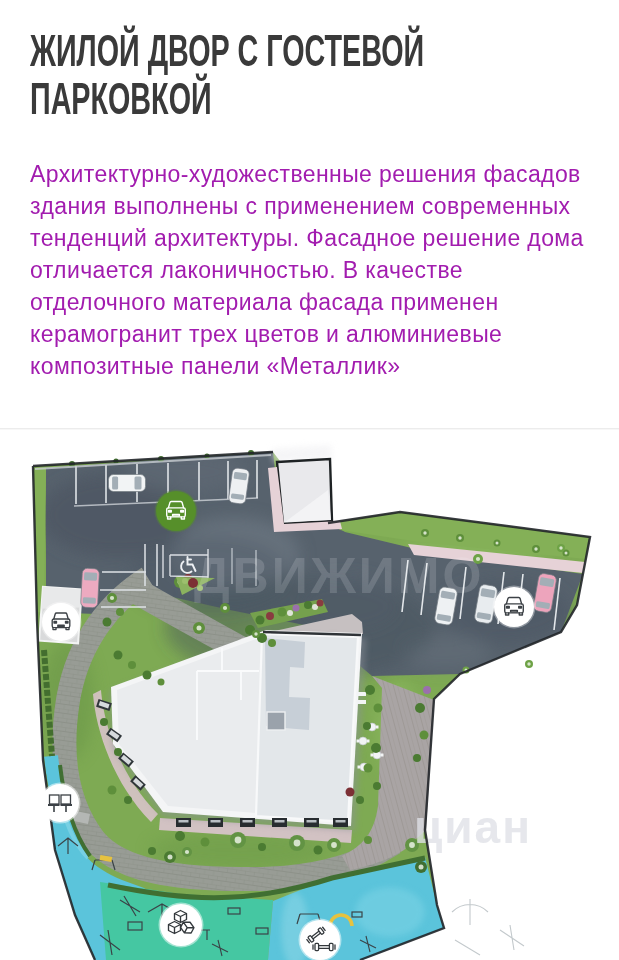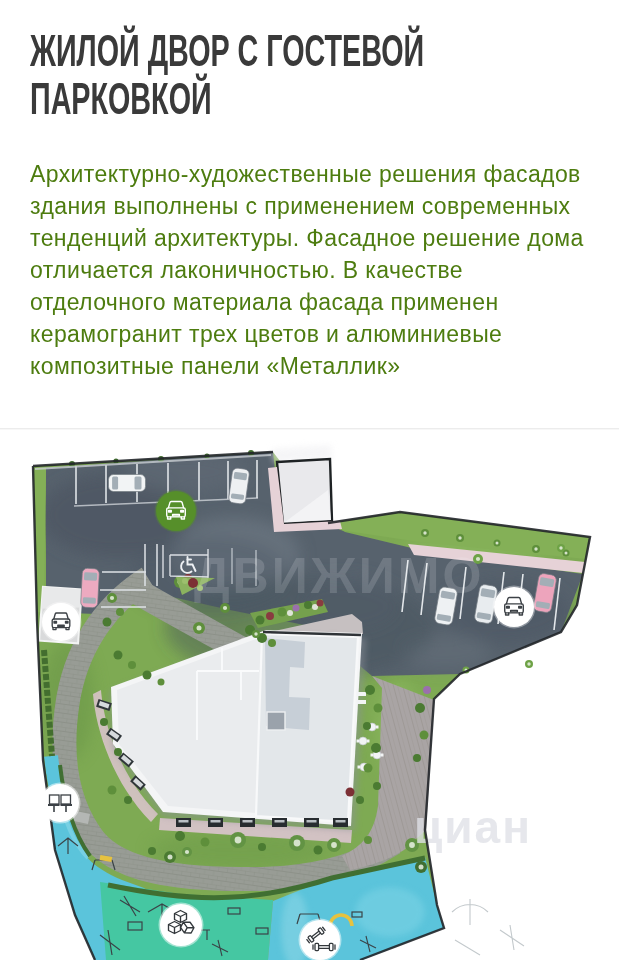--- a/index.html
+++ b/index.html
@@ -1,18 +1,18 @@
 <!DOCTYPE html>
 <html lang="ru"><head>
 <meta charset="utf-8">
 <style>
 html,body{margin:0;padding:0;background:#fff;width:619px;height:960px;overflow:hidden;}
 body{font-family:"Liberation Sans",sans-serif;position:relative;}
 .h1{position:absolute;left:30px;top:27px;color:#3a3a3a;font-weight:bold;font-size:43.5px;line-height:48px;transform:scaleX(0.66);transform-origin:0 0;white-space:pre;}
-.body{position:absolute;left:30px;top:158px;color:#4d7c0f;font-size:23px;line-height:32px;white-space:pre;letter-spacing:0.4px;}
+.body{position:absolute;left:30px;top:158px;color:#a21caf;font-size:23px;line-height:32px;white-space:pre;letter-spacing:0.4px;}
 .imgwrap{position:absolute;left:0;top:420px;width:619px;height:540px;filter:blur(0.45px) saturate(0.96);}
 </style>
 </head>
 <body>
 
 <div class="h1">ЖИЛОЙ ДВОР С ГОСТЕВОЙ
 ПАРКОВКОЙ</div>
 
 <div class="body">Архитектурно-художественные решения фасадов
 здания выполнены с применением современных

